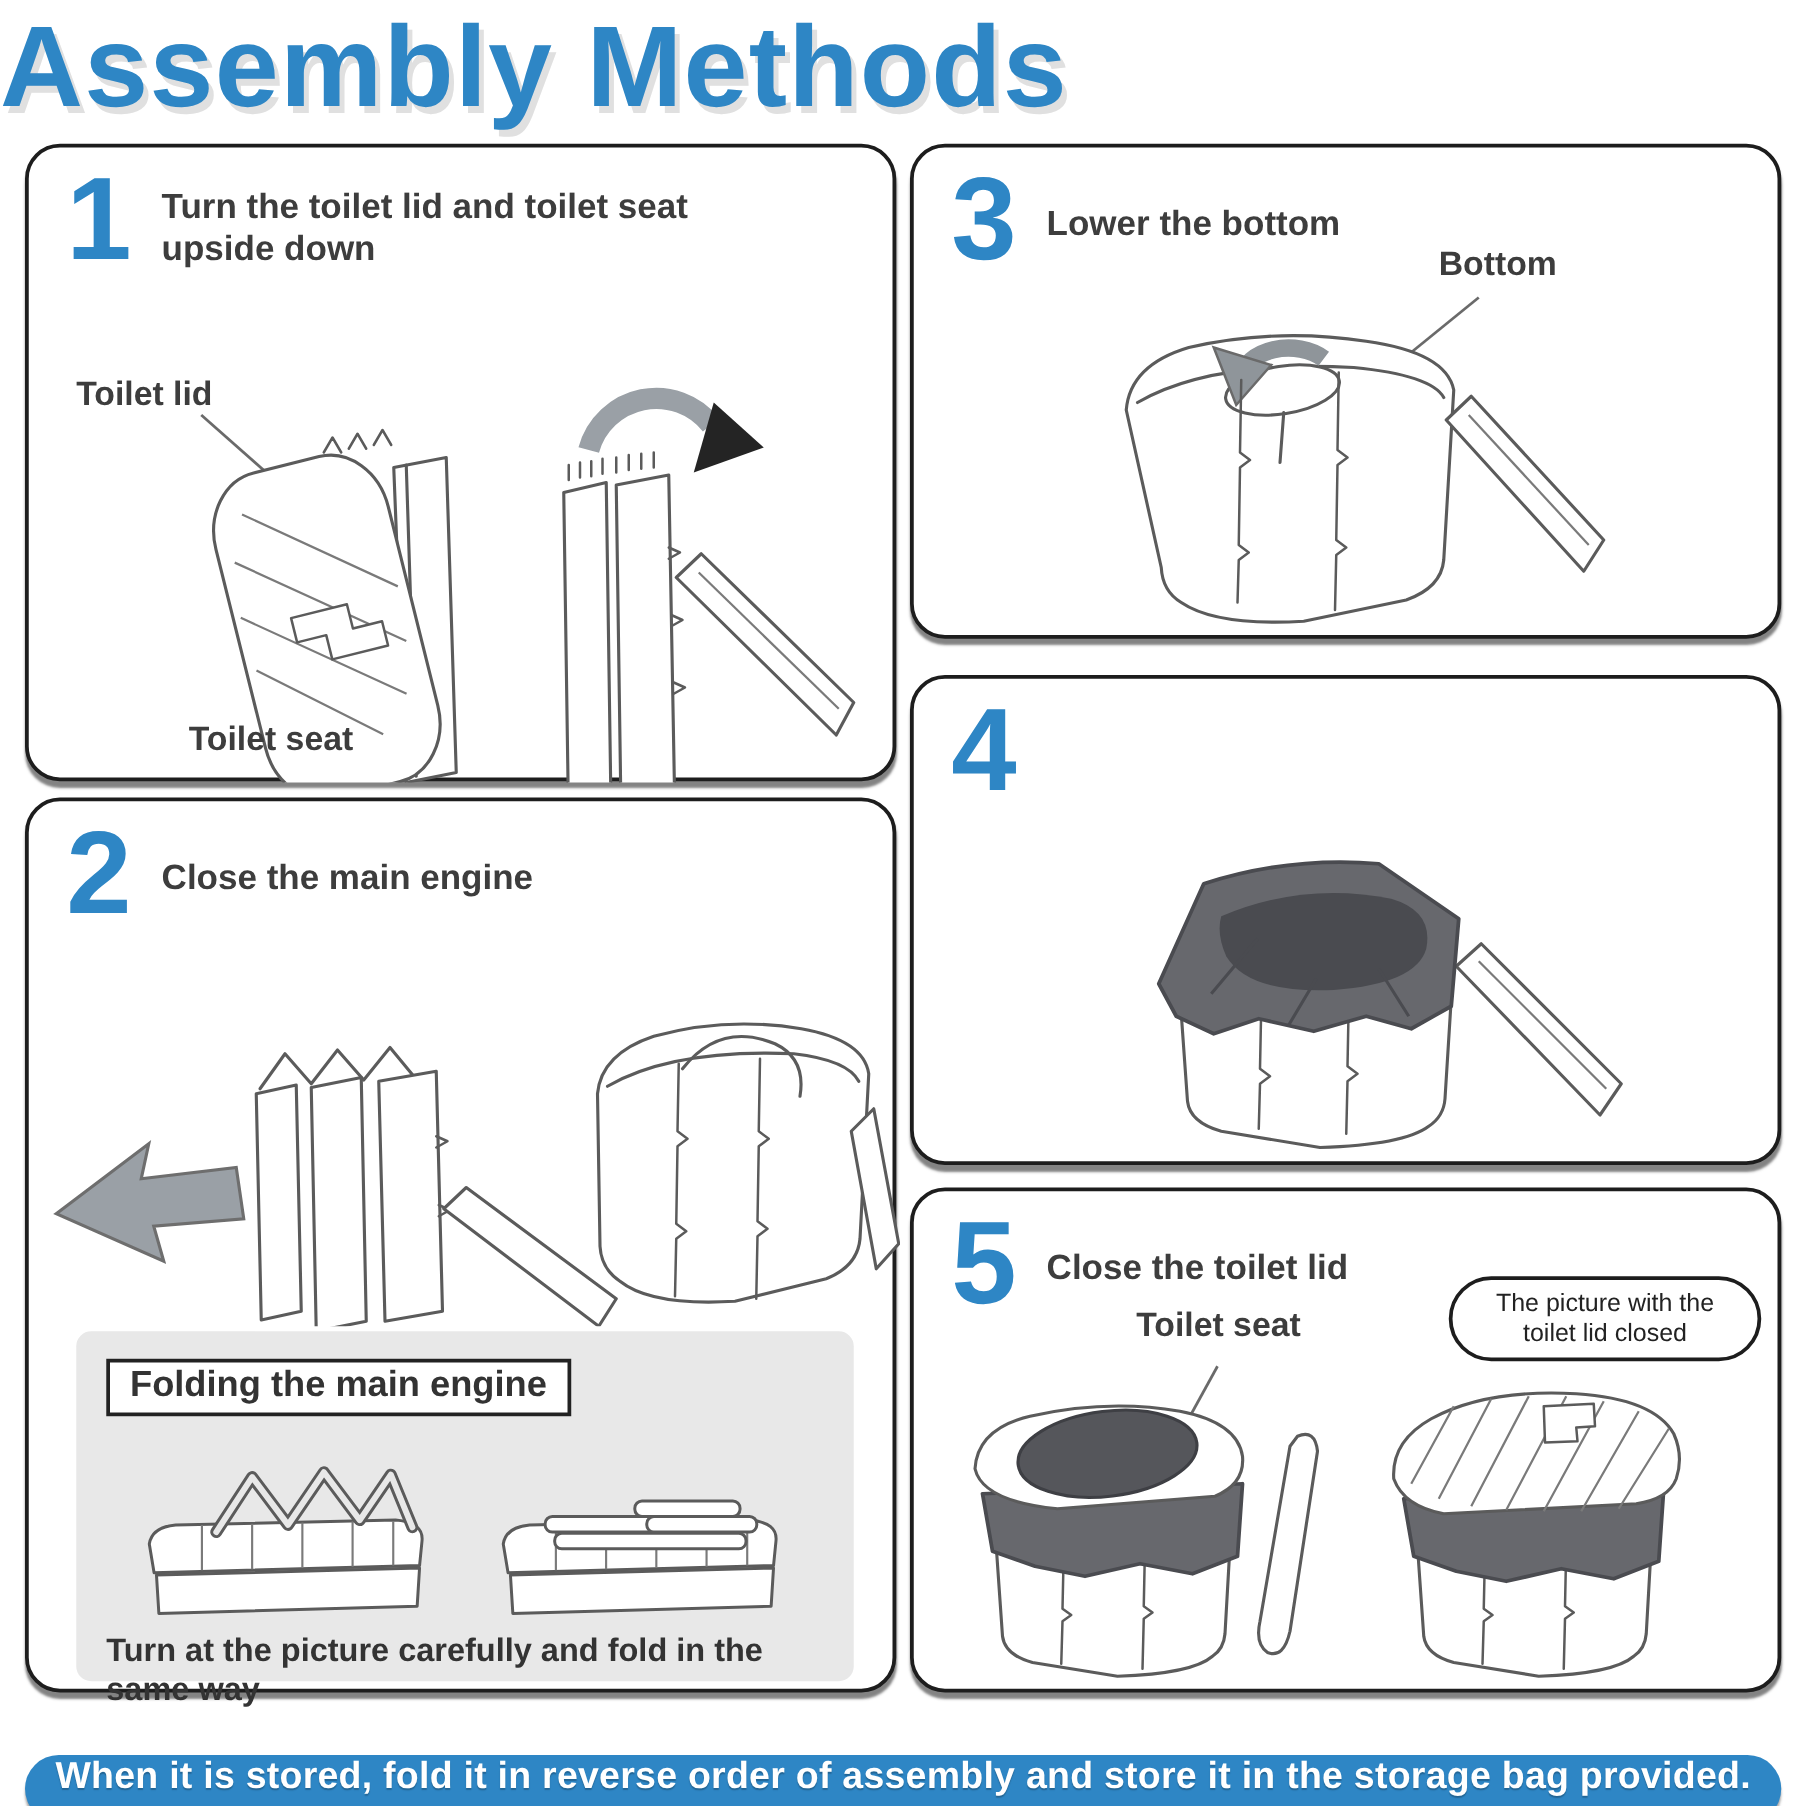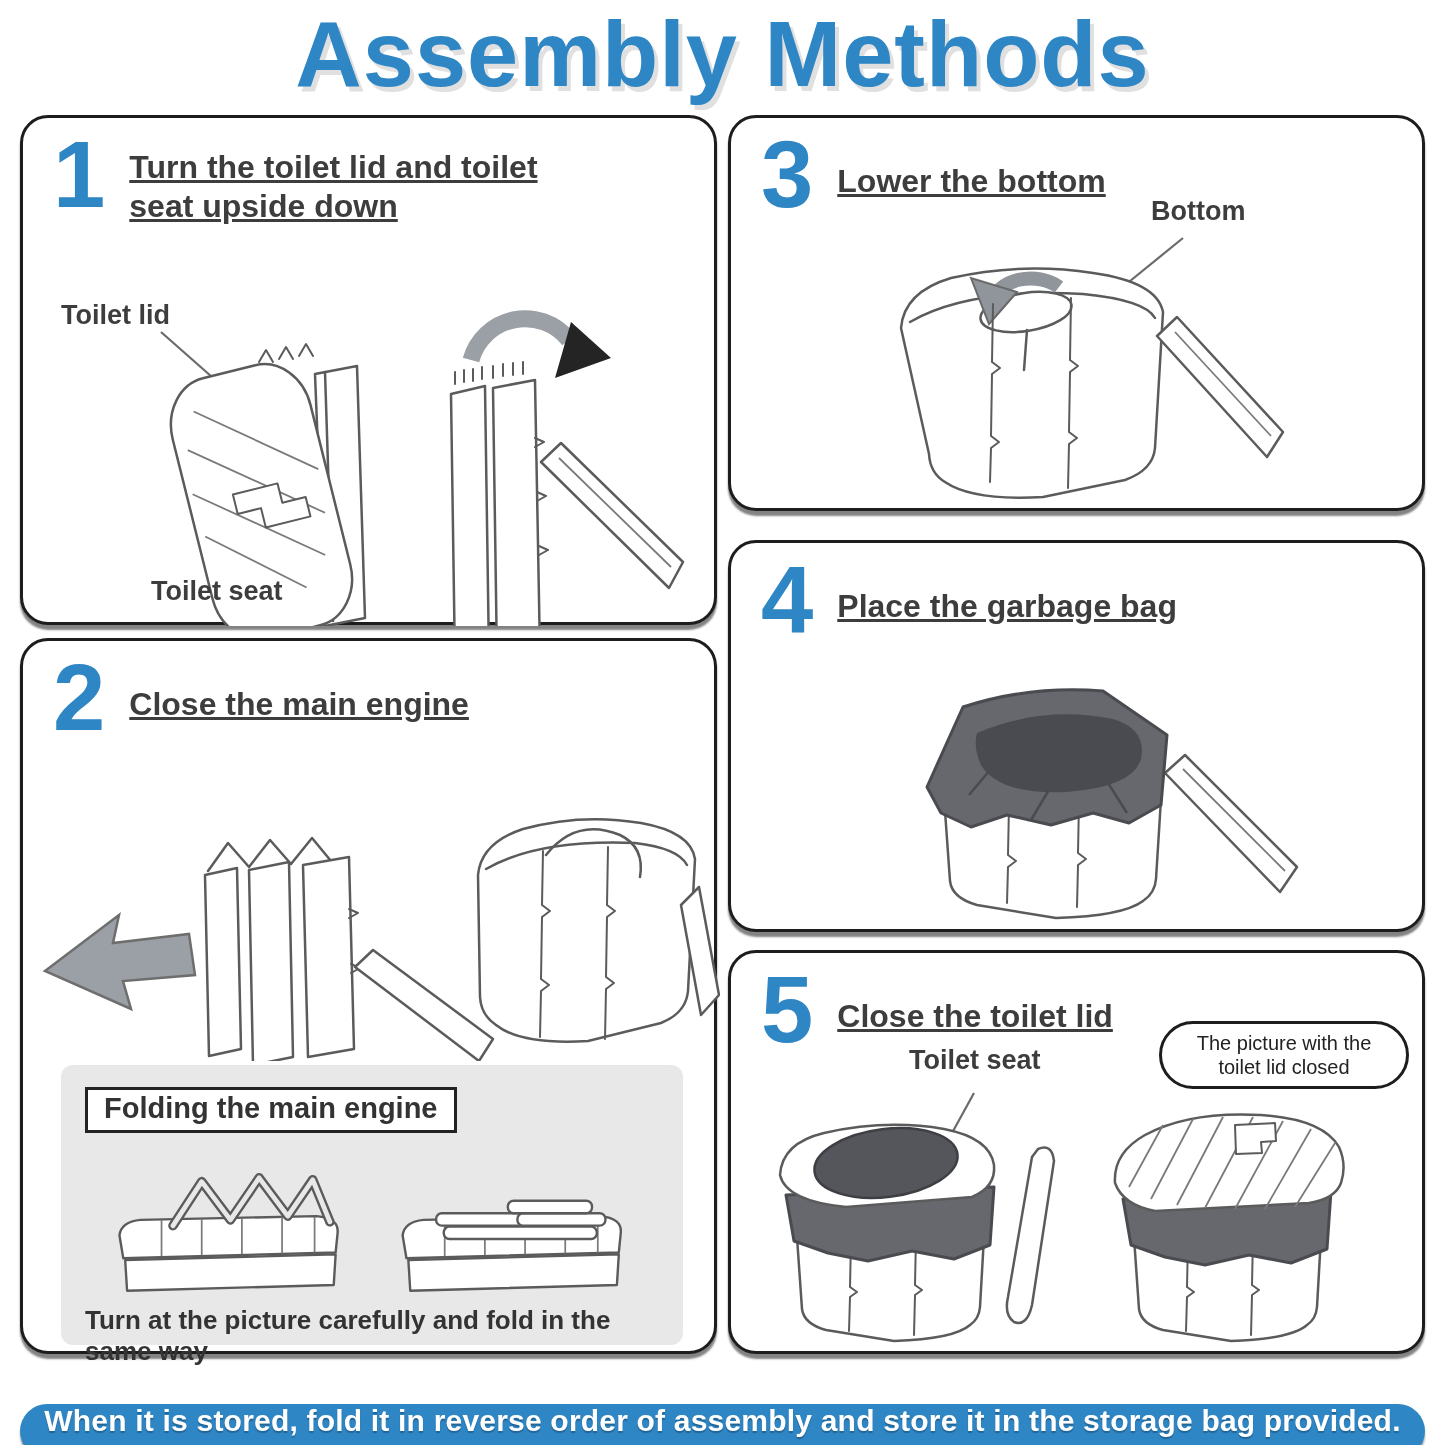--- a/index.html
+++ b/index.html
@@ -9,32 +9,32 @@
     --border:#1d1d1d;
     --bag:#67686d;
     --bag-dark:#4a4b50;
     --inset:#e8e8e8;
   }
   *{margin:0;padding:0;box-sizing:border-box;}
   body{background:#fff;font-family:"Liberation Sans",sans-serif;}
   #page{position:relative;width:1445px;height:1445px;background:#fff;overflow:hidden;}
 
   .main-title{
-    position:absolute;left:0;top:2px;width:100%;text-align:center;
+    position:absolute;left:0;top:2px;width:100%;text-align:left;
     font-size:92px;font-weight:bold;color:var(--accent);letter-spacing:1px;
     text-shadow:4px 5px 0 #e0e0e0;
   }
 
   .card{
     position:absolute;background:#fff;border:3px solid var(--border);
     border-radius:28px;box-shadow:0 5px 2px rgba(30,30,30,.55);
   }
   .step-head{display:flex;align-items:flex-start;padding:14px 24px 0 30px;}
   .num{font-size:94px;font-weight:bold;color:var(--accent);line-height:.92;margin-right:24px;flex:none;}
-  .stitle{font-size:32px;font-weight:bold;color:var(--ink);line-height:1.22;margin-top:16px;text-decoration:underline;}
+  .stitle{font-size:28px;font-weight:bold;color:var(--ink);line-height:1.22;margin-top:16px;}
   .stitle.one-line{margin-top:30px;}
 
   .illus{position:absolute;left:0;}
   .ann{position:absolute;font-weight:bold;color:var(--ink);font-size:27px;white-space:nowrap;text-align:center;}
 
   .inset{
     position:absolute;left:38px;top:424px;width:622px;height:280px;
     background:var(--inset);border-radius:12px;padding:22px 24px 14px;
   }
   .inset-title{
@@ -178,21 +178,20 @@
 
       <path class="fw" d="M426,100 L446,81 L552,196 L536,221 Z"></path>
       <line class="thin" x1="444" y1="96" x2="540" y2="200"></line>
     </svg>
     <div class="ann" style="left:420px;top:78px">Bottom</div>
   </div>
 
   <div class="card" style="left:728px;top:540px;width:697px;height:392px">
     <div class="step-head">
       <div class="num">4</div>
-      <div class="stitle one-line">Place the garbage bag</div>
     </div>
     <svg class="illus" style="top:112px" width="697" height="274" viewBox="0 0 697 274">
 
       <path class="fw" d="M212,128 L219,226 Q221,243 246,250 L325,263 Q392,261 412,246 Q424,238 425,224 L432,112 Z"></path>
       <path class="ln" d="M278,150 L277,200 l8,6 -8,6 L276,248 M348,146 L347,198 l8,6 -8,6 L346,252" style="stroke-width:2"></path>
 
       <path class="fw" d="M434,118 L454,100 L566,212 L549,237 Z"></path>
       <line class="thin" x1="452" y1="114" x2="554" y2="216"></line>
 
       <g>

